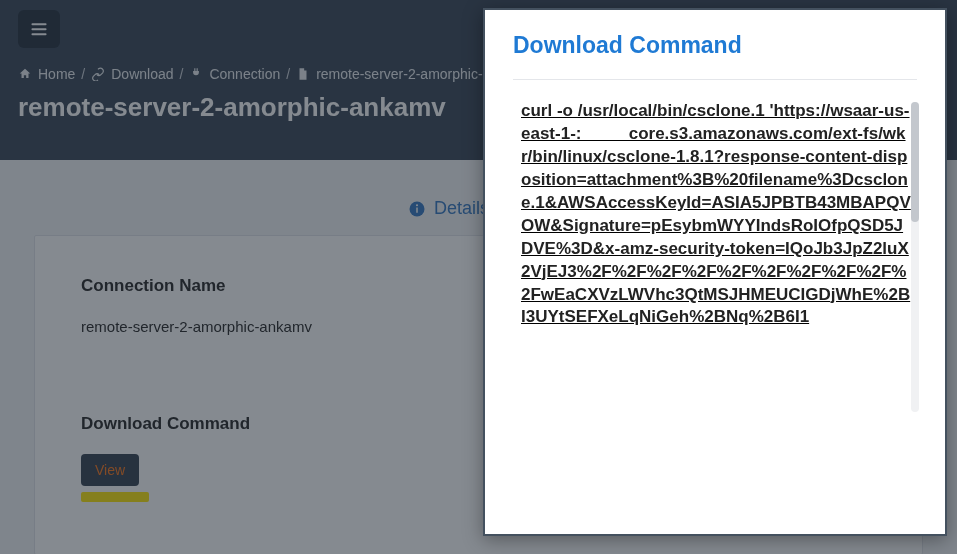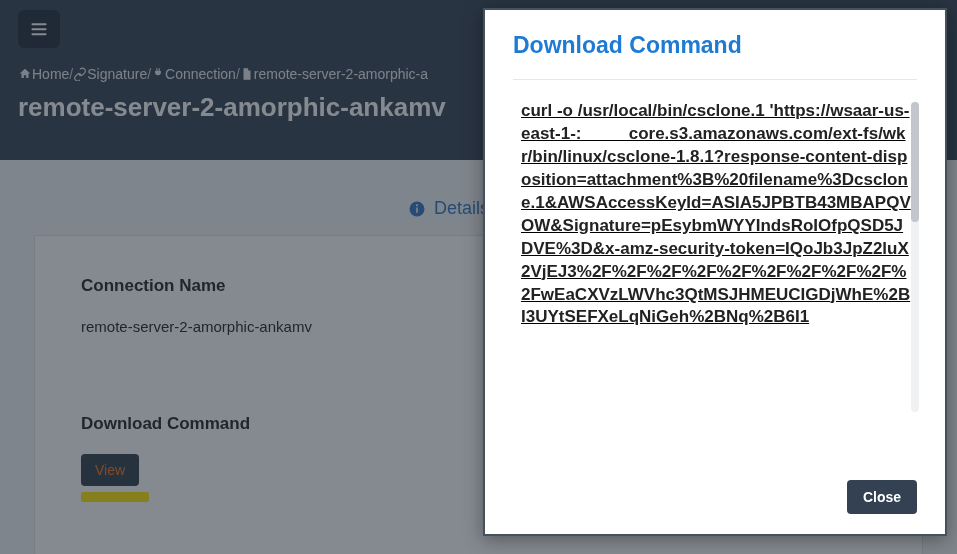--- a/index.html
+++ b/index.html
@@ -24,20 +24,21 @@
       border-radius: 6px;
       font-size: 20px;
       display: flex;
       align-items: center;
       justify-content: center;
       cursor: pointer;
     }
     .breadcrumb {
       display: flex;
       align-items: center;
+      gap: 6px;
       color: #e8ecf0;
       font-size: 14px;
       padding: 18px 18px 4px 18px;
     }
     .breadcrumb .sep { color: #c8ced6; }
     .breadcrumb .crumb, .breadcrumb .icon { color: #e8ecf0; }
     .breadcrumb svg { width: 14px; height: 14px; fill: #e8ecf0; vertical-align: middle; }
     .page-title {
       color: #fff;
       font-size: 26px;
@@ -223,21 +224,21 @@
 
 <div class="breadcrumb">
   <svg viewBox="0 0 24 24">
       <path d="M12 3l9 8h-3v8h-4v-5h-4v5H6v-8H3z"></path>
     </svg>
   <span class="crumb">Home</span>
   <span class="sep">/</span>
   <svg viewBox="0 0 24 24">
       <path d="M10 13a5 5 0 007 0l3-3a5 5 0 00-7-7l-1 1m2 9a5 5 0 00-7 0l-3 3a5 5 0 007 7l1-1" fill="none" stroke="#e8ecf0" stroke-width="2"></path>
     </svg>
-  <span class="crumb">Signature</span>
+  <span class="crumb">Download</span>
   <span class="sep">/</span>
   <svg viewBox="0 0 24 24">
       <path d="M9 2v5H7v2a5 5 0 005 5v6h0v-6a5 5 0 005-5V7h-2V2h-2v5h-2V2z"></path>
     </svg>
   <span class="crumb">Connection</span>
   <span class="sep">/</span>
   <svg viewBox="0 0 24 24">
       <path d="M6 2h8l4 4v16H6zM14 2v4h4"></path>
     </svg>
   <span class="crumb">remote-server-2-amorphic-a</span>
@@ -292,16 +293,13 @@
 <div class="modal">
   <div class="modal-header">
     <div class="modal-title">Download Command</div>
   </div>
   <hr class="modal-hr">
   <div class="modal-body">
     <div class="code-block">curl -o /usr/local/bin/csclone.1 'https://wsaar-us-east-1-:          core.s3.amazonaws.com/ext-fs/wkr/bin/linux/csclone-1.8.1?response-content-disposition=attachment%3B%20filename%3Dcsclone.1&amp;AWSAccessKeyId=ASIA5JPBTB43MBAPQVOW&amp;Signature=pEsybmWYYIndsRoIOfpQSD5JDVE%3D&amp;x-amz-security-token=IQoJb3JpZ2luX2VjEJ3%2F%2F%2F%2F%2F%2F%2F%2F%2F%2FwEaCXVzLWVhc3QtMSJHMEUCIGDjWhE%2BI3UYtSEFXeLqNiGeh%2BNq%2B6I1</div>
     <div class="scroll-track"></div>
     <div class="scroll-thumb"></div>
   </div>
-  <div class="modal-footer">
-    <button class="btn-close">Close</button>
-  </div>
 </div>
 
 </body></html>

